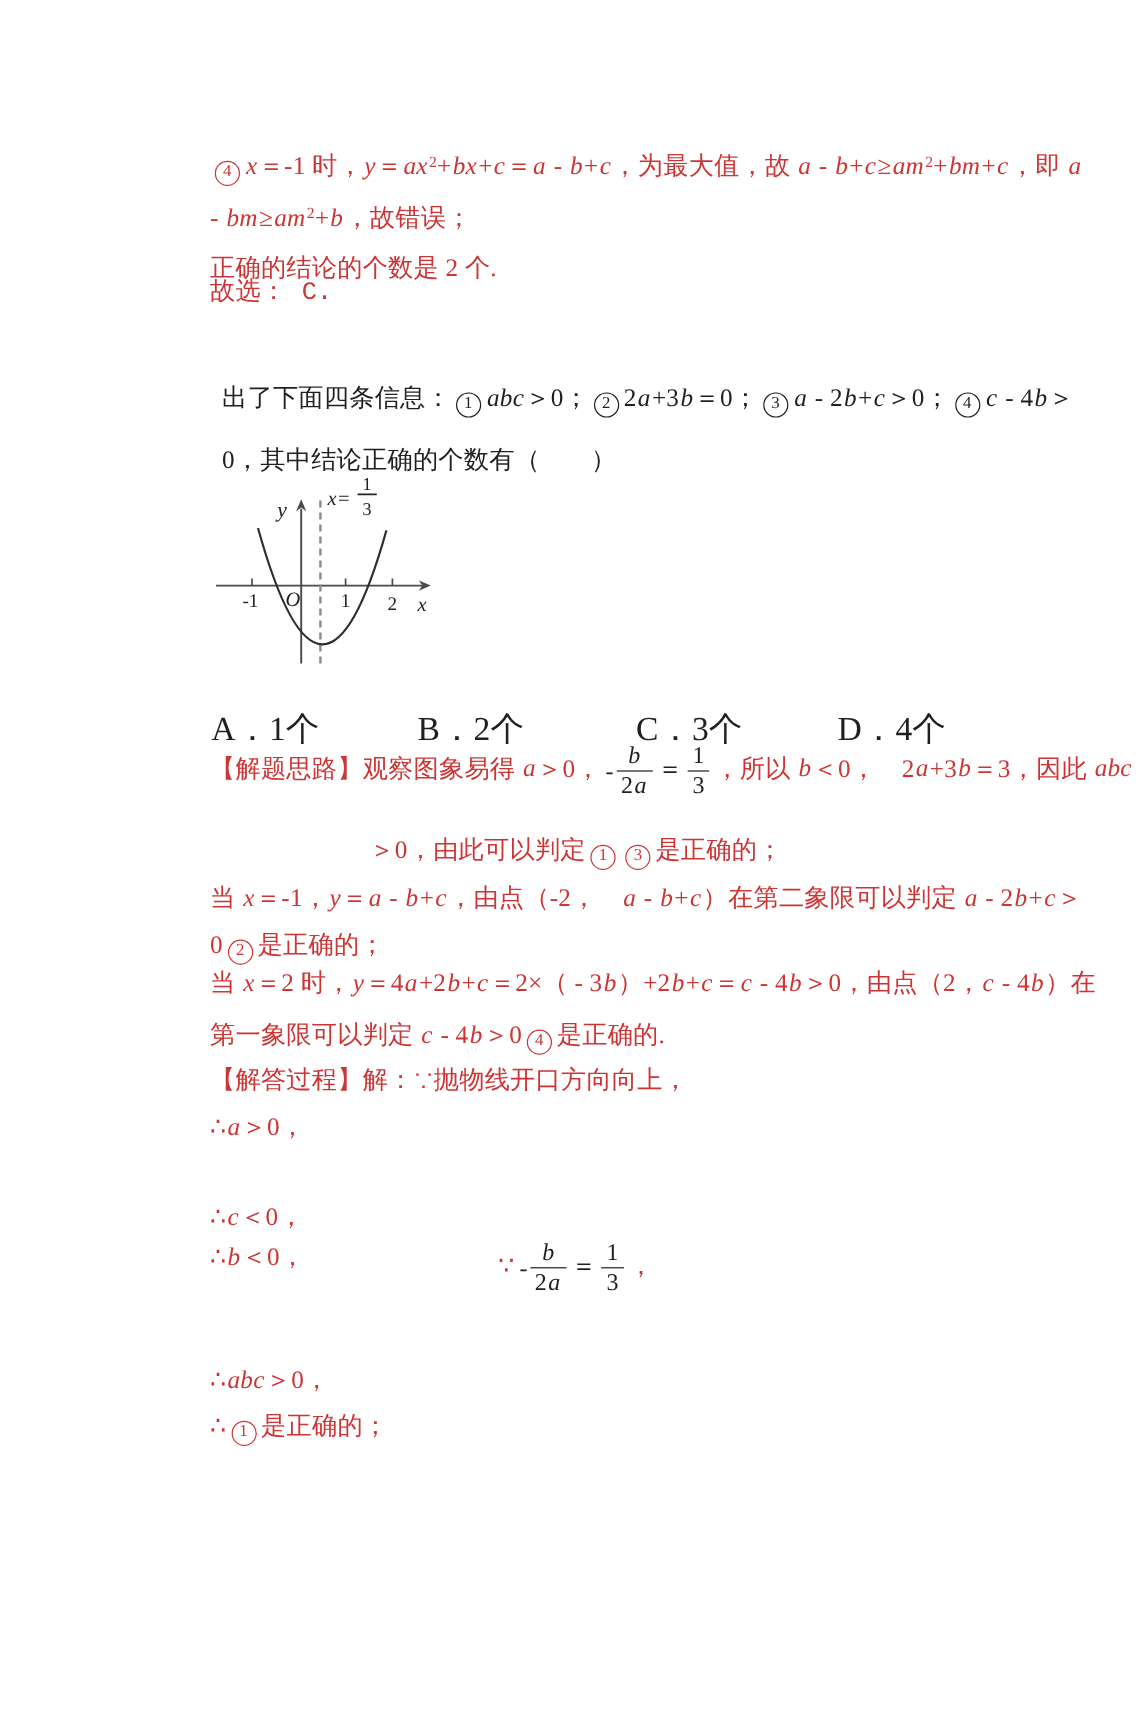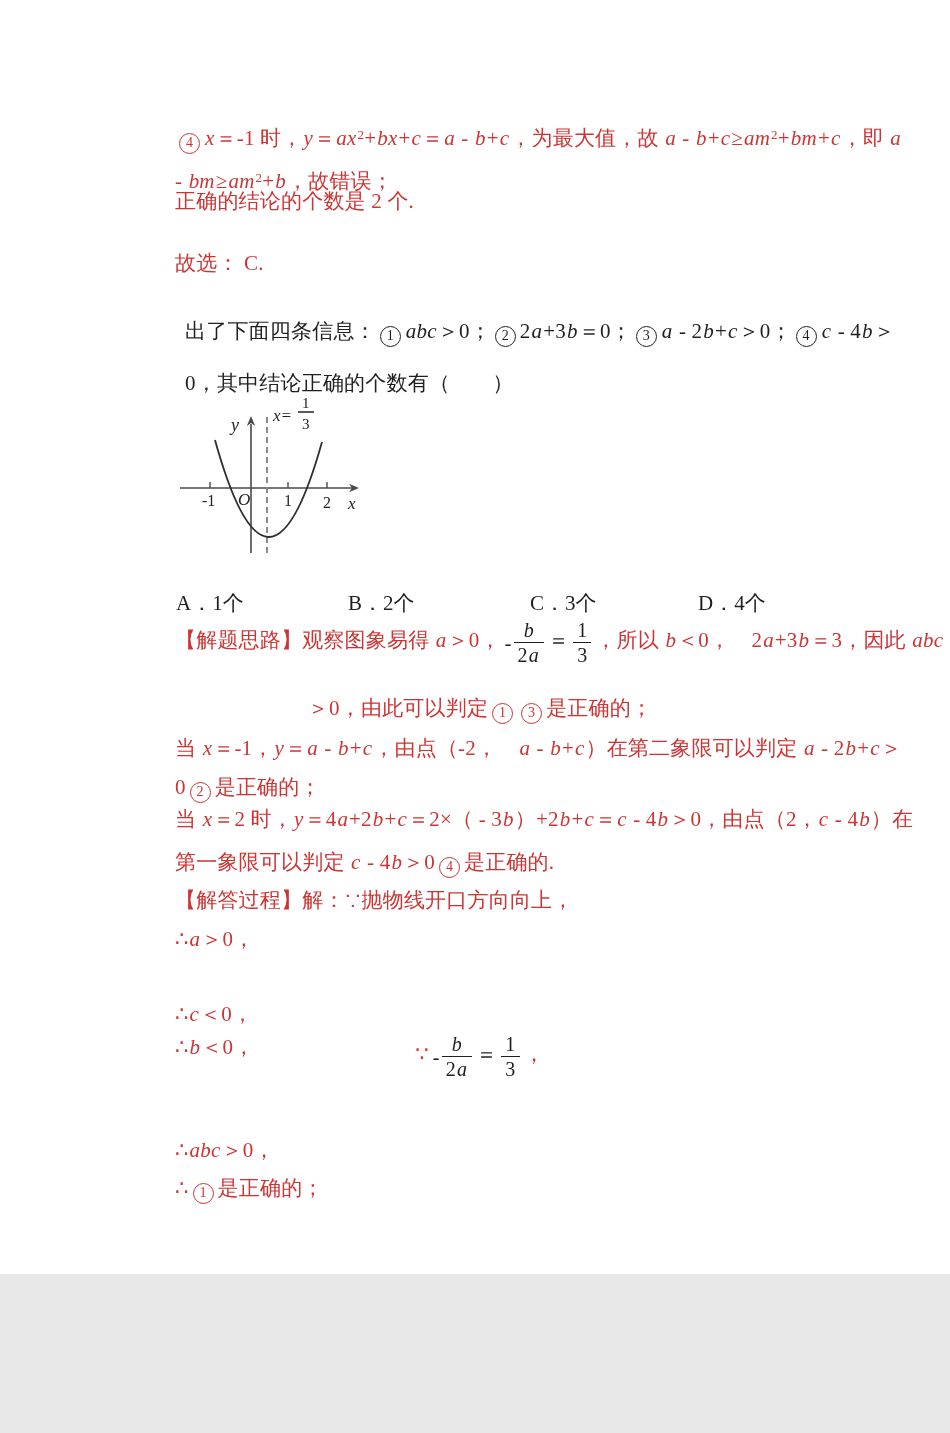--- a/index.html
+++ b/index.html
@@ -1,18 +1,18 @@
 <!DOCTYPE html>
 <html><head>
 <meta charset="utf-8">
 <style>
   html,body{margin:0;padding:0;background:#e8e8e8;}
   .page{
     position:relative;
-    width:950px;height:1274px;
+    width:950px;height:1433px;
     background:#ffffff;
     font-family:"Liberation Serif","DejaVu Serif",serif;
     color:#1f1f1f;
     overflow:hidden;
   }
   .ln{
     position:absolute;
     font-size:21px;
     line-height:30px;
     white-space:nowrap;
@@ -28,34 +28,34 @@
     width:19px;height:19px;line-height:18px;
     border:1.5px solid currentColor;border-radius:50%;
     text-align:center;font-size:14px;font-style:normal;
     margin:0 4px;vertical-align:-2px;
   }
   .frac{display:inline-flex;align-items:center;vertical-align:middle;margin:0 4px;font-size:20px;}
   .fneg{padding-right:2px;}
   .fstack{display:inline-block;text-align:center;}
   .fn{display:block;border-bottom:1.6px solid currentColor;padding:0 4px;line-height:1.2;}
   .fd{display:block;padding:0 4px;line-height:1.2;}
-  .opt{position:absolute;font-size:21px;}
+  .opt{position:absolute;font-size:28px;}
   .fig{position:absolute;left:178px;top:393px;width:190px;height:180px;}
   .fig text{font-family:"Liberation Serif","DejaVu Serif",serif;fill:#222;}
   .fig .it{font-style:italic;}
 </style>
 </head>
 <body>
 
 <div class="page">
 
   <div class="ln red" style="left:175px;top:123px;"><span class="circ">4</span><i>x</i><span>＝-1 时，</span><i>y</i><span>＝</span><i>ax</i><sup>2</sup><span>+</span><i>bx</i><span>+</span><i>c</i><span>＝</span><i>a</i><span> - </span><i>b</i><span>+</span><i>c</i><span>，为最大值，故 </span><i>a</i><span> - </span><i>b</i><span>+</span><i>c</i><span>≥</span><i>am</i><sup>2</sup><span>+</span><i>bm</i><span>+</span><i>c</i><span>，即 </span><i>a</i></div>
   <div class="ln red" style="left:175px;top:166px;"><span> - </span><i>bm</i><span>≥</span><i>am</i><sup>2</sup><span>+</span><i>b</i><span>，故错误；</span></div>
-  <div class="ln red" style="left:175px;top:186px;"><span>正确的结论的个数是 2 个.</span></div>
-  <div class="ln red" style="left:175px;top:248px;"><span>故选：  C.</span></div>
+  <div class="ln red" style="left:175px;top:208px;"><span>正确的结论的个数是 2 个.</span></div>
+  <div class="ln red" style="left:175px;top:230px;font-family:Liberation Mono, monospace;"><span>故选：  C.</span></div>
 
   <div class="ln" style="left:185px;top:316px;"><span>出了下面四条信息：</span><span class="circ">1</span><i>abc</i><span>＞0；</span><span class="circ">2</span><span>2</span><i>a</i><span>+3</span><i>b</i><span>＝0；</span><span class="circ">3</span><i>a</i><span> - 2</span><i>b</i><span>+</span><i>c</i><span>＞0；</span><span class="circ">4</span><i>c</i><span> - 4</span><i>b</i><span>＞</span></div>
   <div class="ln" style="left:185px;top:368px;"><span>0，其中结论正确的个数有（　　）</span></div>
 
   <svg class="fig" viewBox="0 0 190 180">
 
     <line x1="2" y1="95" x2="174" y2="95" stroke="#4a4a4a" stroke-width="1.6"></line>
     <path d="M181,95 l-10,-4.2 3,4.2 -3,4.2 z" fill="#4a4a4a"></path>
 
     <line x1="73" y1="31" x2="73" y2="160" stroke="#4a4a4a" stroke-width="1.6"></line>

